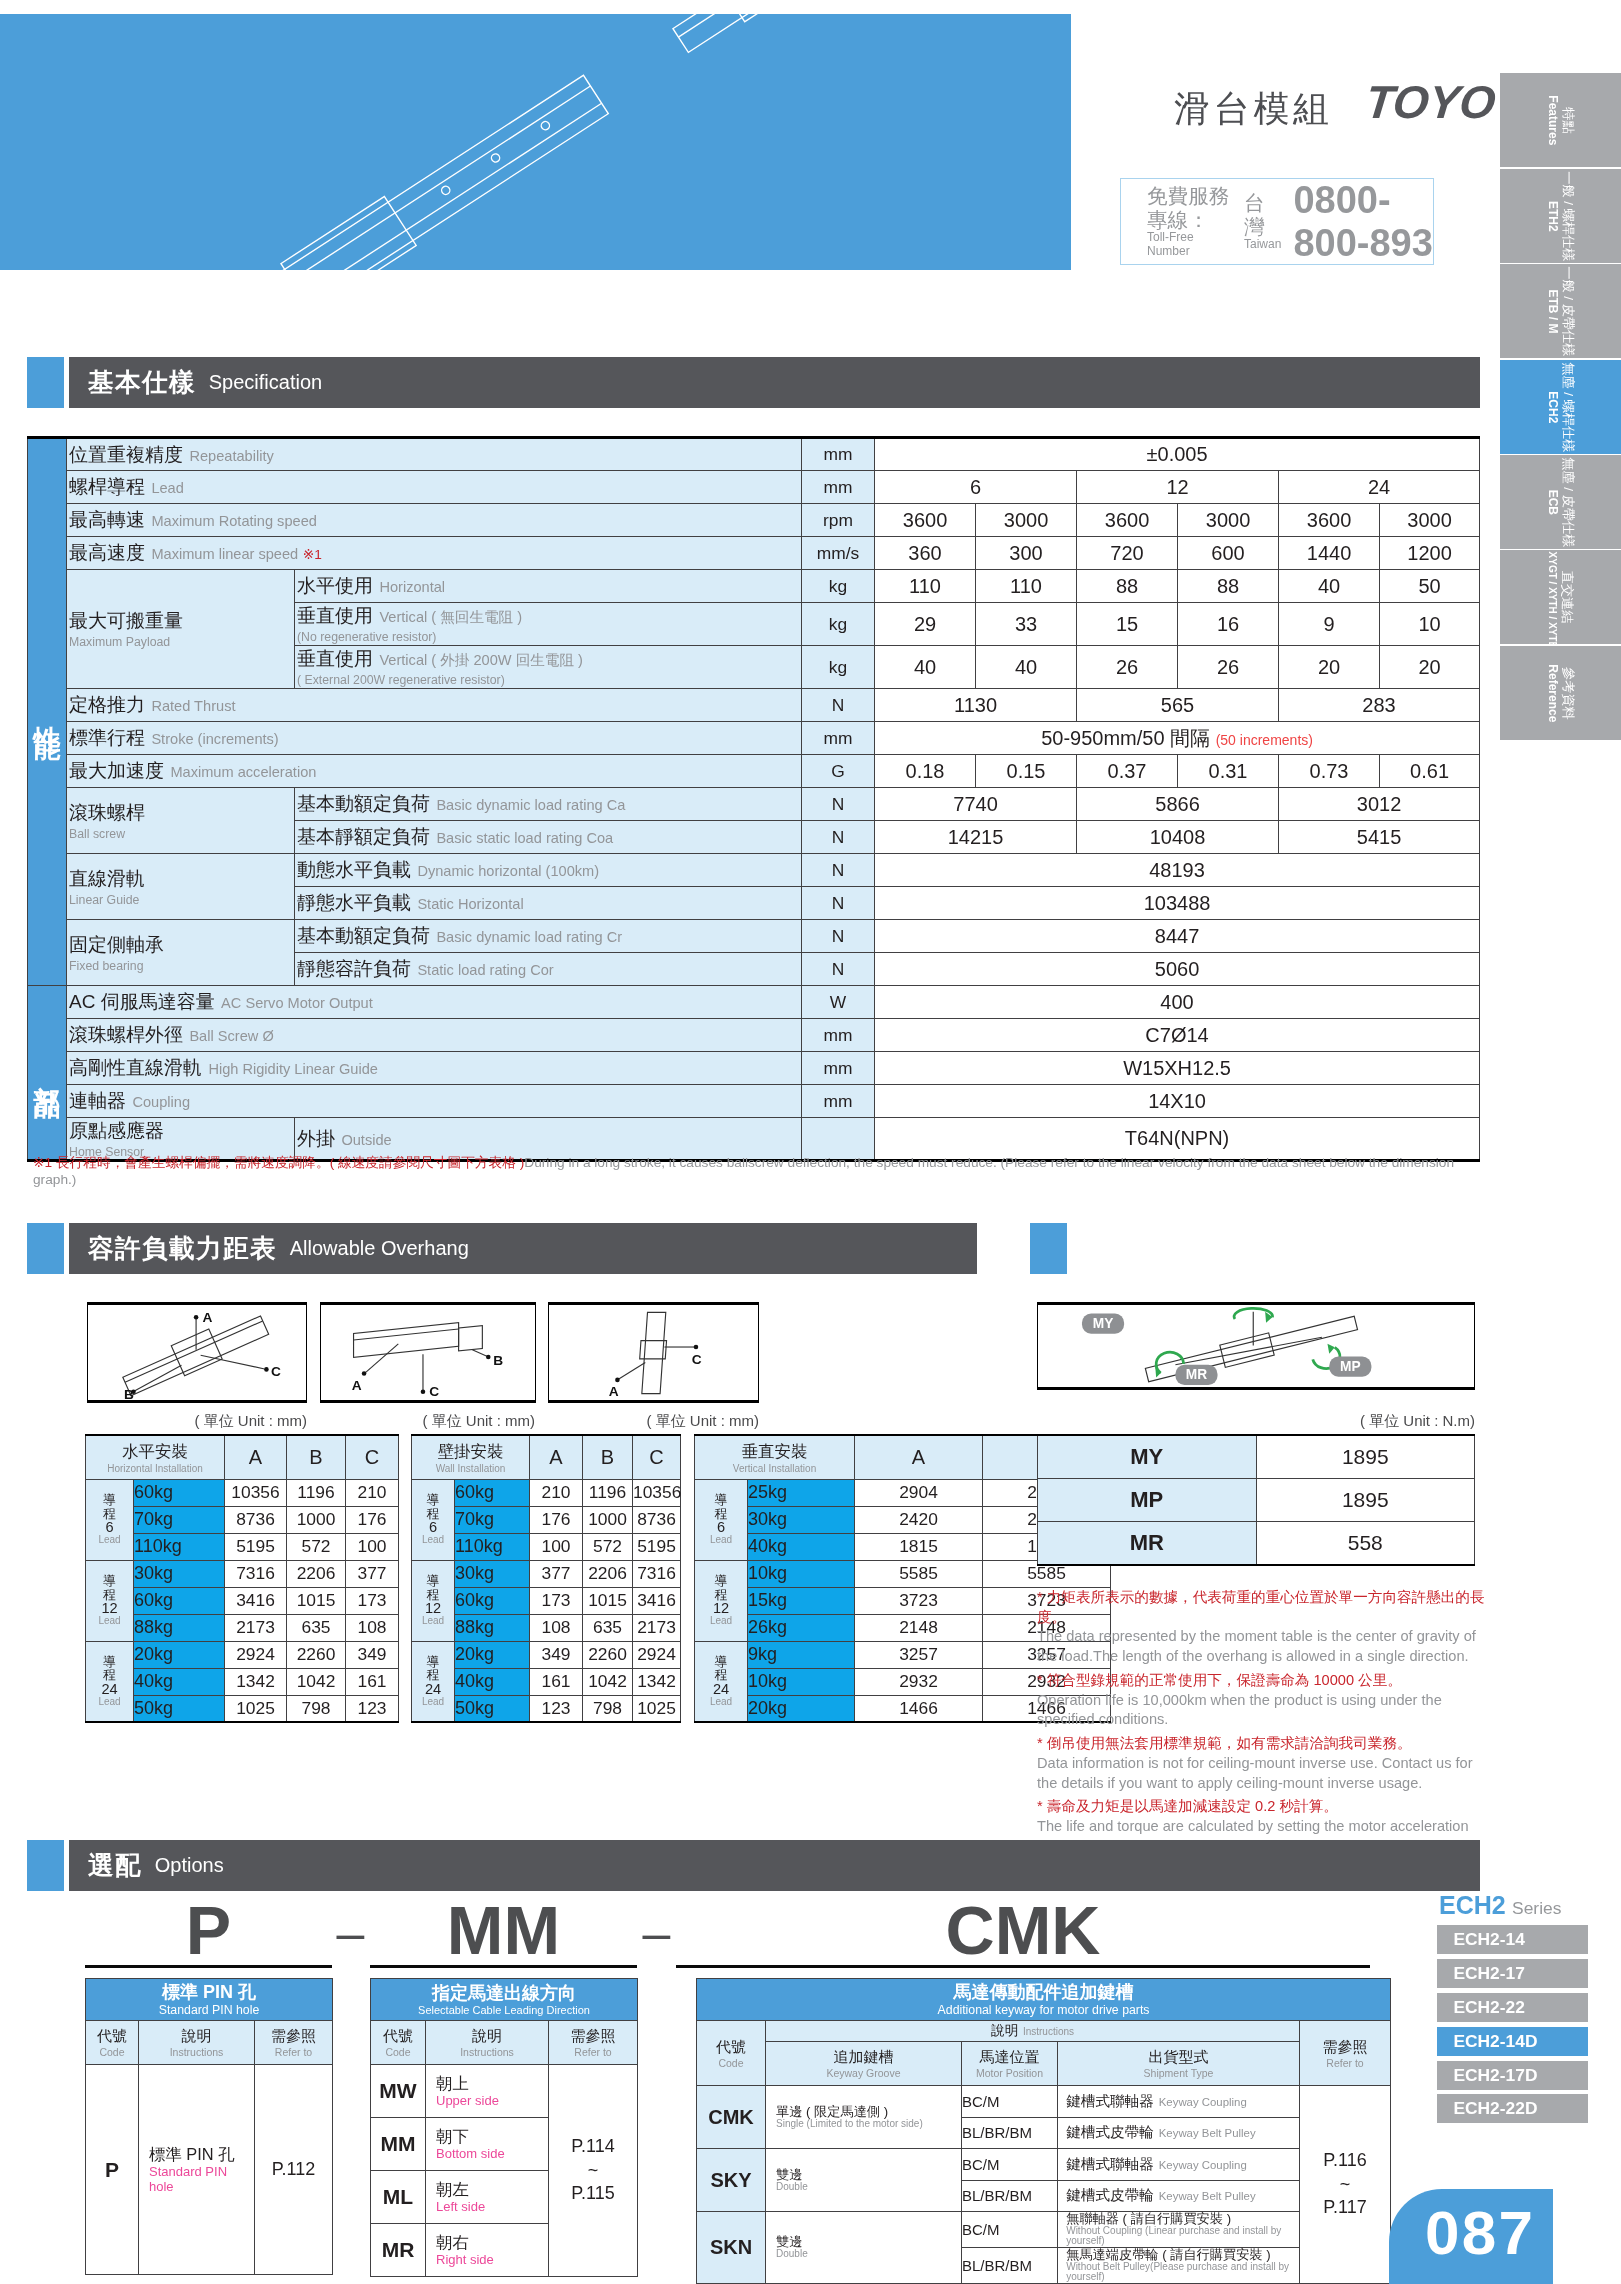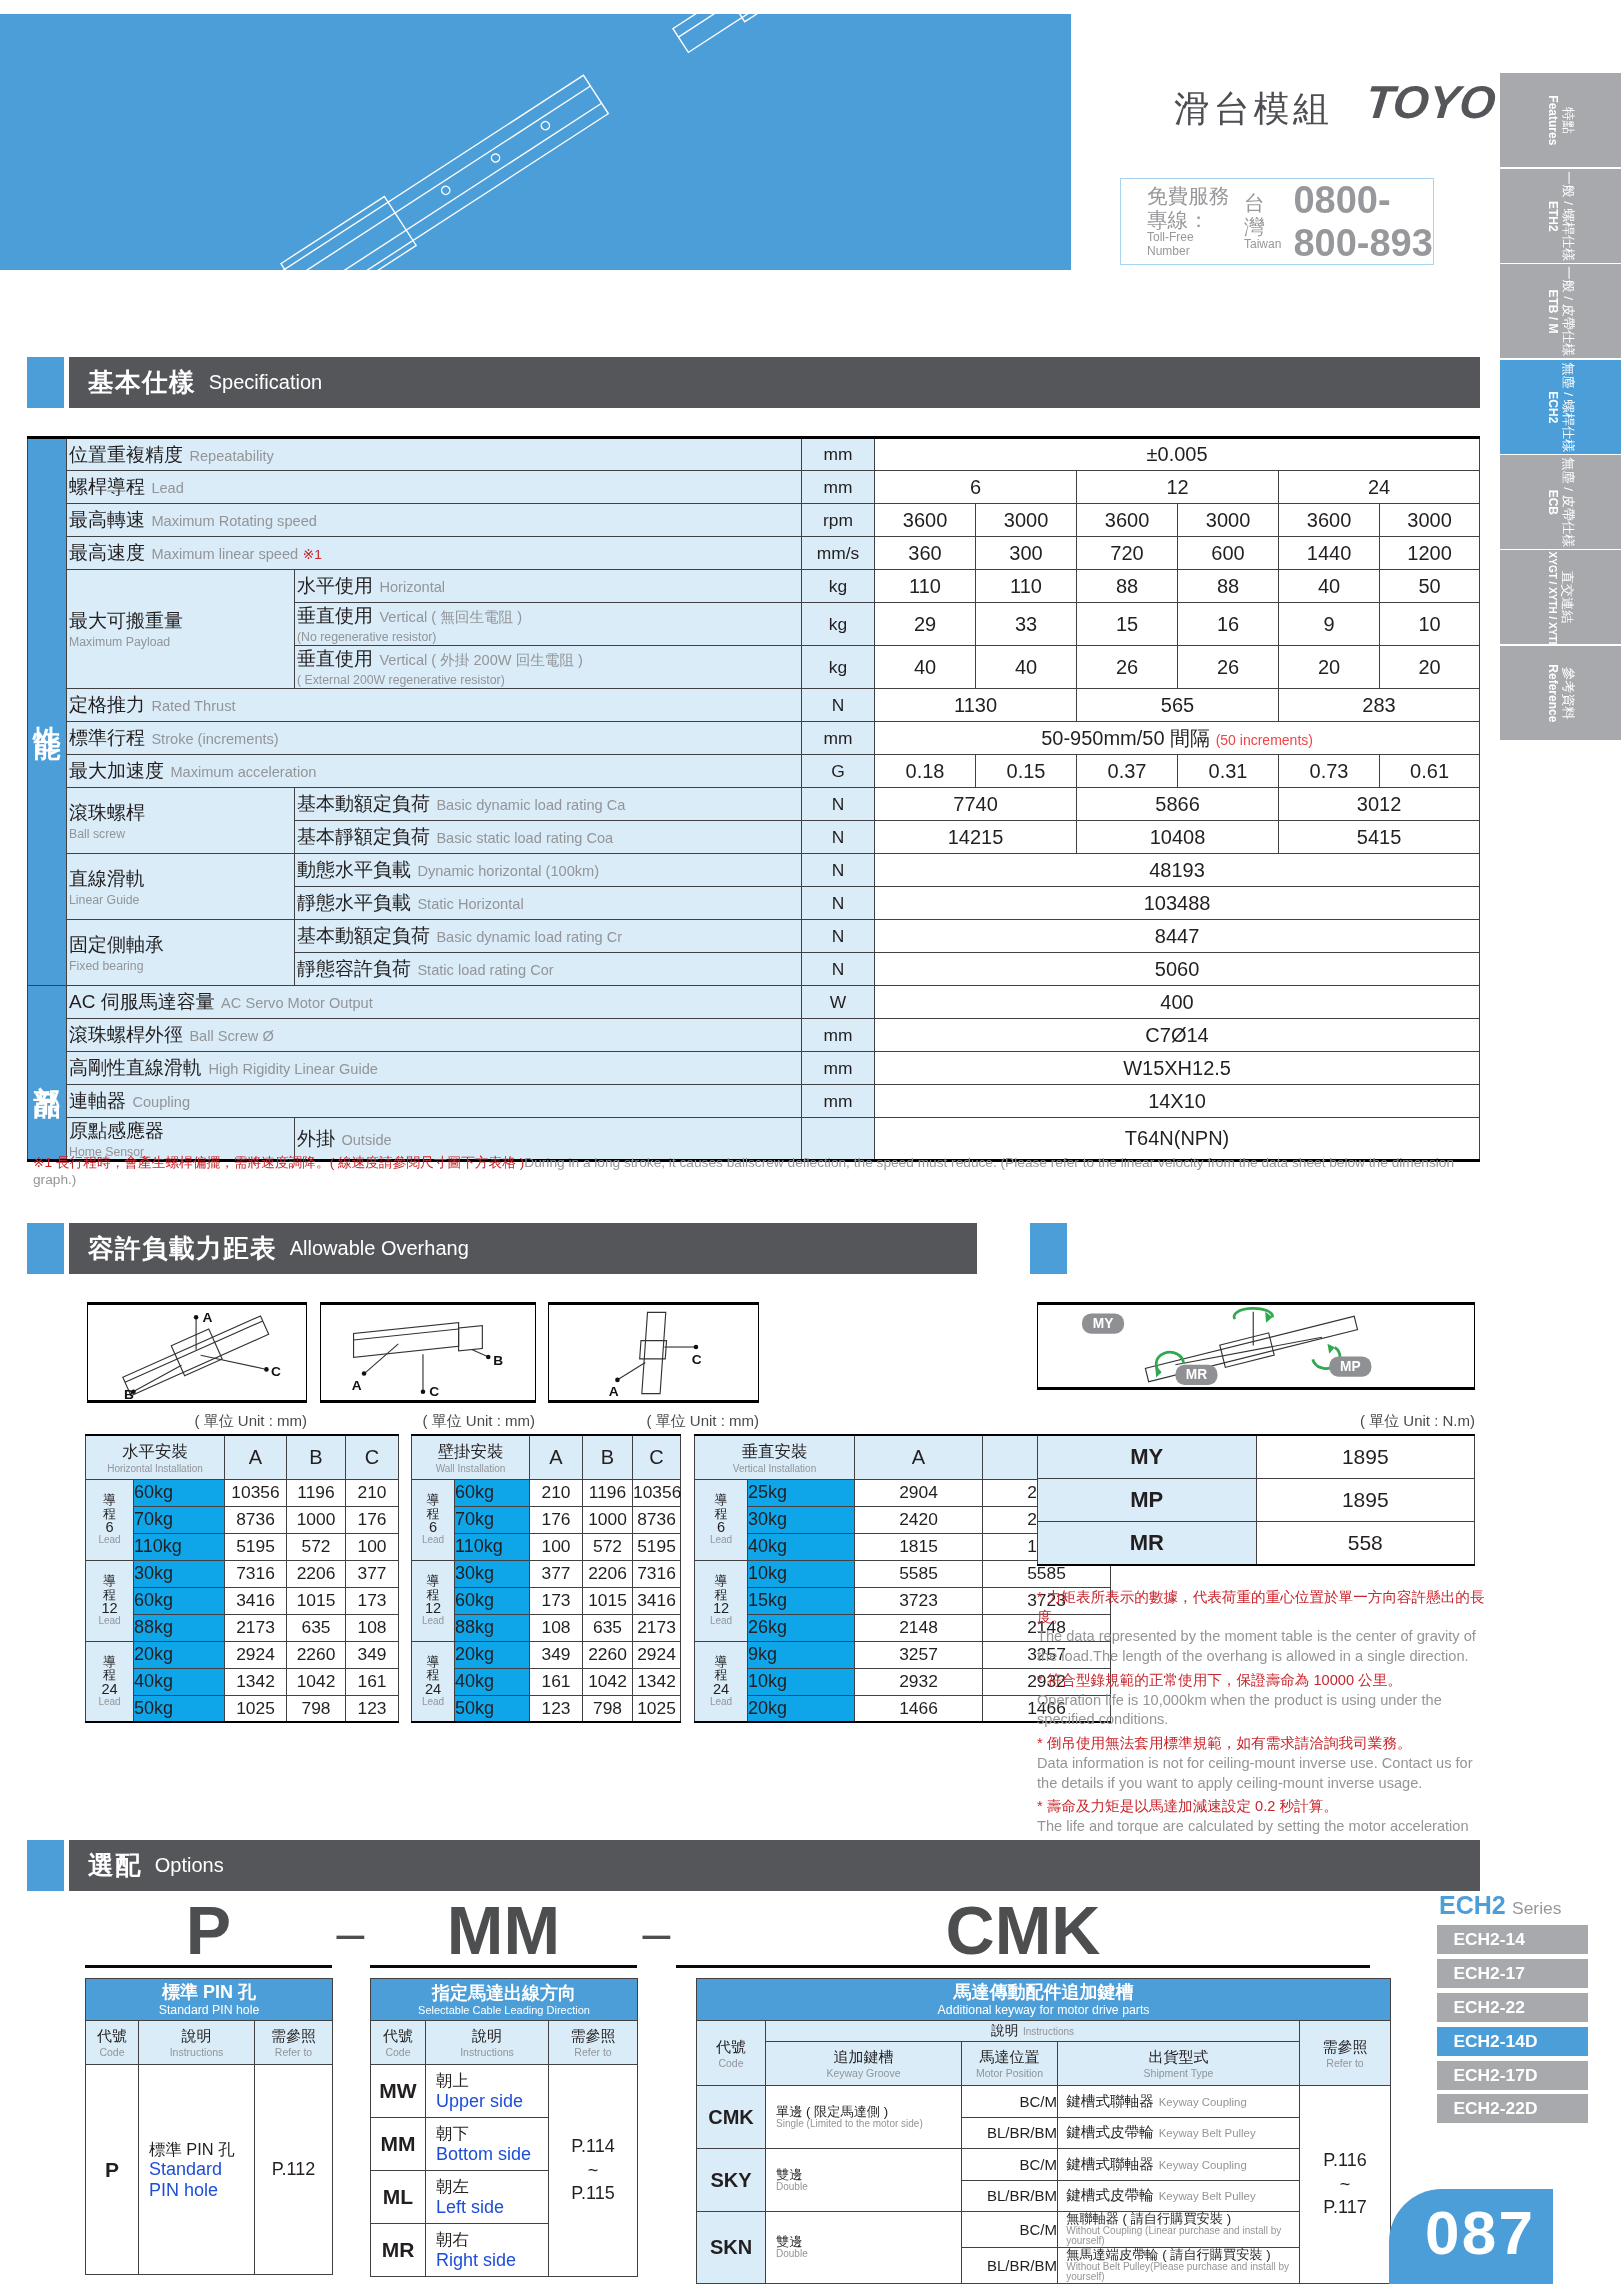--- a/index.html
+++ b/index.html
@@ -100,31 +100,31 @@
   .bte{font-size:12.3px;display:block}
   .bte2{font-size:11px;display:block}
   tr.och{height:44px}
   .och th, th.och{background:#D9ECF8;font-weight:normal}
   .hz{font-size:15px;display:block}
   .he{font-size:10.5px;color:#939598;display:block}
   td.codec{font-size:21px;font-weight:bold;text-align:center;background:#fff}
   td.codeb{font-size:20px;font-weight:bold;text-align:center;background:#D9ECF8}
   td.desc{padding-left:10px}
   .dz{font-size:16.4px;display:block;line-height:1.25}
-  .de{font-size:18px;color:#1d4ed8;display:block;line-height:1.15}
+  .de{font-size:13px;color:#ec4899;display:block;line-height:1.15}
   td.refc{text-align:center;font-size:18px;line-height:1.3}
   #t2 tr.drow{height:53px}
   #t1 tr.prow{height:210px}
   #t3 tr.irow{height:21px}
   #t3 tr.shd{height:44px}
   #t3 tr.drow{height:31.5px}
   #t3 th.ih{background:#D9ECF8;font-weight:normal}
   .iz{font-size:13.7px}
   .ie{font-size:10px;color:#939598;margin-left:4.6px}
-  td.pos{text-align:right;font-size:15px;background:#fff}
+  td.pos{text-align:left;font-size:15px;background:#fff}
   td.ship{padding-left:8.2px;background:#fff}
   .sz{font-size:14.6px}
   .se{font-size:11.4px;color:#939598;margin-left:5px}
   .sz2{font-size:13.2px;display:block;line-height:1.05}
   .se2{font-size:10px;color:#939598;display:block;line-height:1.05}
 
   
   #stitle{left:1439px;top:1891px}
   .snm{font-size:25px;font-weight:bold;color:#4C9ED9}
   .slb{font-size:17.4px;color:#96989B;margin-left:6.4px}

